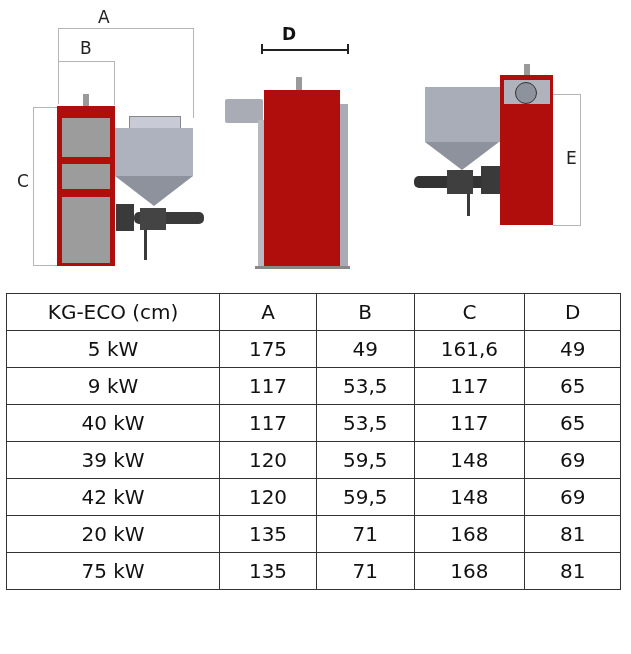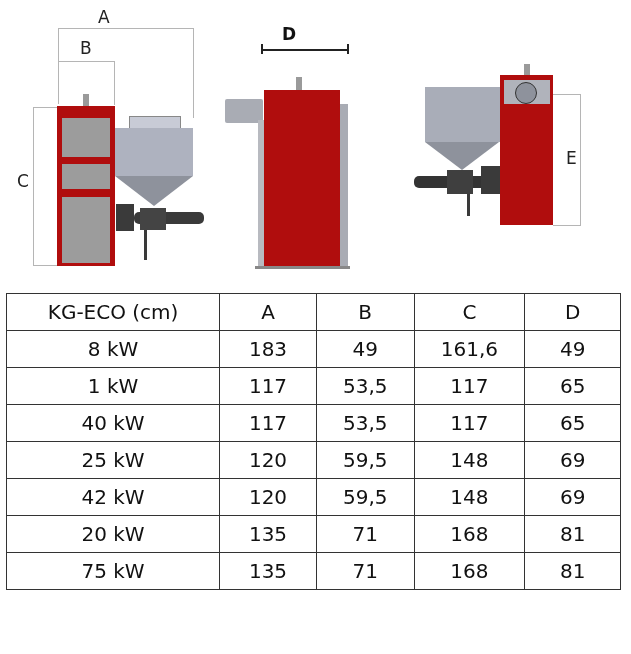--- a/index.html
+++ b/index.html
@@ -88,42 +88,42 @@
 <table class="spec">
   <tbody>
       <tr>
     <td class="c0">KG-ECO (cm)</td>
     <td class="c1">A</td>
     <td class="c2">B</td>
     <td class="c3">C</td>
     <td class="c4">D</td>
   </tr>
   <tr>
-    <td class="c0">8 kW</td>
-    <td class="c1">183</td>
+    <td class="c0">5 kW</td>
+    <td class="c1">175</td>
     <td class="c2">49</td>
     <td class="c3">161,6</td>
     <td class="c4">49</td>
   </tr>
   <tr>
-    <td class="c0">1 kW</td>
+    <td class="c0">9 kW</td>
     <td class="c1">117</td>
     <td class="c2">53,5</td>
     <td class="c3">117</td>
     <td class="c4">65</td>
   </tr>
   <tr>
     <td class="c0">40 kW</td>
     <td class="c1">117</td>
     <td class="c2">53,5</td>
     <td class="c3">117</td>
     <td class="c4">65</td>
   </tr>
   <tr>
-    <td class="c0">25 kW</td>
+    <td class="c0">39 kW</td>
     <td class="c1">120</td>
     <td class="c2">59,5</td>
     <td class="c3">148</td>
     <td class="c4">69</td>
   </tr>
   <tr>
     <td class="c0">42 kW</td>
     <td class="c1">120</td>
     <td class="c2">59,5</td>
     <td class="c3">148</td>

